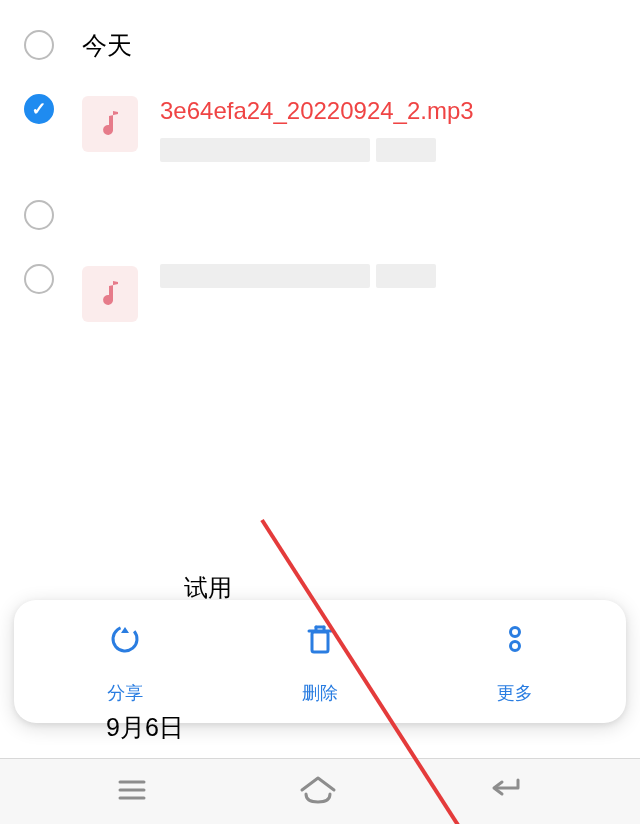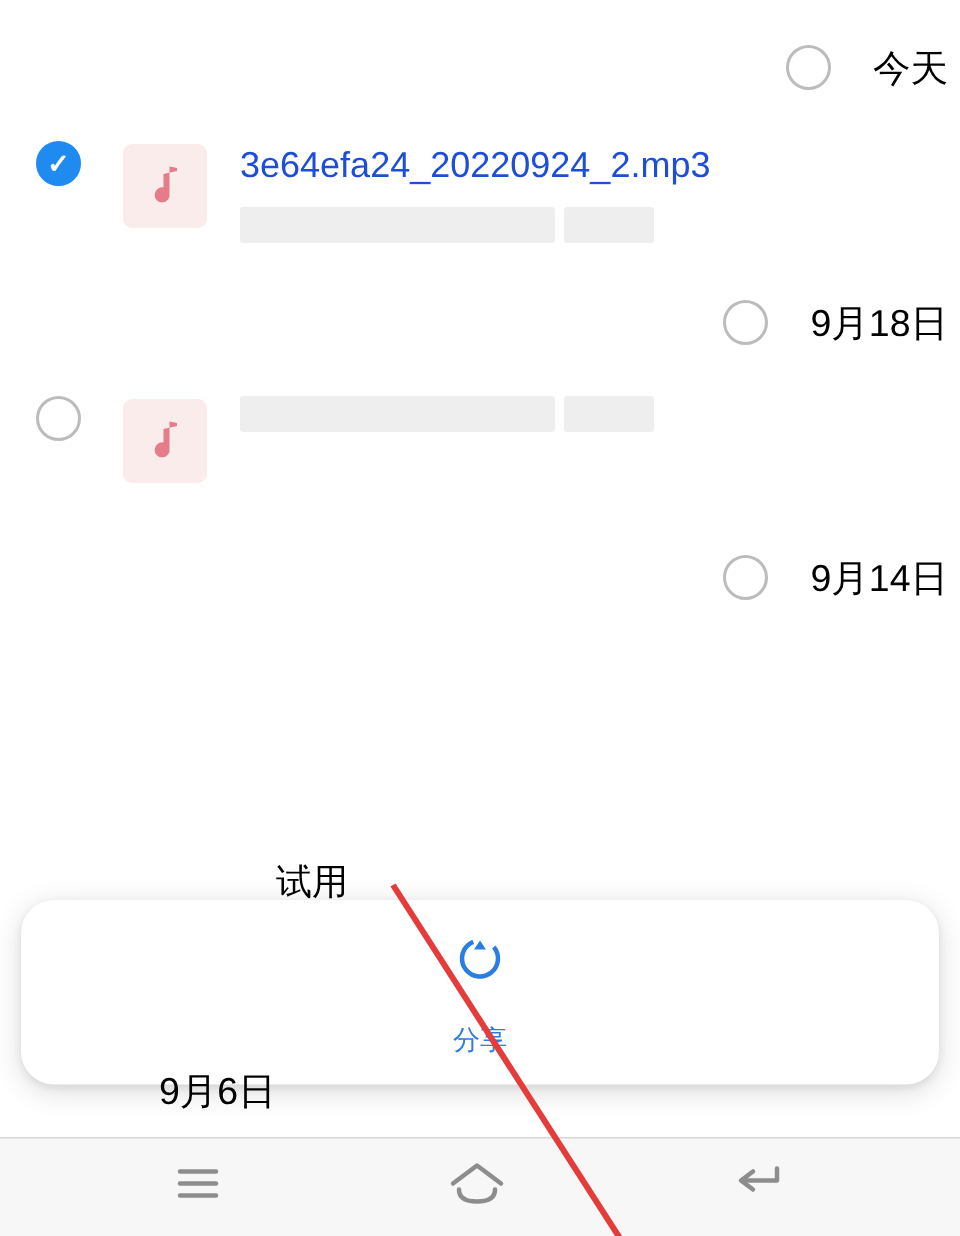--- a/index.html
+++ b/index.html
@@ -14,23 +14,22 @@
       font-family: -apple-system, BlinkMacSystemFont, "Segoe UI", sans-serif;
       position: relative;
       overflow: hidden;
     }
     .list-container {
       padding: 10px 0;
     }
     .section-row {
       display: flex;
       align-items: center;
-      padding: 18px 8px;
+      padding: 18px 24px;
       min-height: 70px;
-      justify-content: flex-end;
     }
     .file-row {
       display: flex;
       align-items: flex-start;
       padding: 14px 24px 14px 24px;
       min-height: 100px;
     }
     .checkbox {
       width: 30px;
       height: 30px;
@@ -68,21 +67,21 @@
       flex-shrink: 0;
       margin-right: 22px;
       margin-top: 2px;
     }
     .file-info {
       flex: 1;
       min-width: 0;
     }
     .file-name {
       font-size: 24px;
-      color: #1d4ed8;
+      color: #ef4444;
       line-height: 1.4;
       word-break: break-all;
       margin-bottom: 10px;
     }
     .file-subtitle {
       height: 24px;
       display: flex;
       gap: 6px;
     }
     .sub-bar {
@@ -178,54 +177,66 @@
       <div class="file-name">3e64efa24_20220924_2.mp3</div>
       <div class="file-subtitle">
         <div class="sub-bar" style="width:210px"></div>
         <div class="sub-bar" style="width:60px"></div>
       </div>
     </div>
   </div>
 
   <div class="section-row">
     <div class="checkbox"></div>
-    <div class="section-label">9月18日</div>
   </div>
 
   <div class="file-row">
     <div class="checkbox"></div>
     <div class="file-icon-wrap">
       <svg width="26" height="32" viewBox="0 0 26 32">
         <path d="M16 3 L16 21 A5 5 0 1 1 12 17 L12 8 L21 6 L21 4 Z" fill="#e67b8a"></path>
       </svg>
     </div>
     <div class="file-info">
       <div class="file-subtitle">
         <div class="sub-bar" style="width:210px"></div>
         <div class="sub-bar" style="width:60px"></div>
       </div>
     </div>
   </div>
 
-  <div class="section-row">
-    <div class="checkbox"></div>
-    <div class="section-label">9月14日</div>
-  </div>
 
 </div>
 
 <div class="partial-text">试用</div>
 
 <div class="action-bar">
   <div class="action-item">
     <svg width="34" height="34" viewBox="0 0 34 34">
       <circle cx="17" cy="17" r="12" stroke="#2a7de1" stroke-width="3" fill="none" stroke-dasharray="60 15" transform="rotate(-40 17 17)"></circle>
       <path d="M17 5 L21 11 L13 11 Z" fill="#2a7de1"></path>
     </svg>
     <span class="action-label">分享</span>
+  </div>
+  <div class="action-item">
+    <svg width="34" height="34" viewBox="0 0 34 34">
+      <rect x="9" y="10" width="16" height="20" rx="2" stroke="#2a7de1" stroke-width="3" fill="none"></rect>
+      <line x1="6" y1="9" x2="28" y2="9" stroke="#2a7de1" stroke-width="3" stroke-linecap="round"></line>
+      <line x1="13" y1="9" x2="13" y2="5" stroke="#2a7de1" stroke-width="3" stroke-linecap="round"></line>
+      <line x1="21" y1="9" x2="21" y2="5" stroke="#2a7de1" stroke-width="3" stroke-linecap="round"></line>
+      <line x1="13" y1="5" x2="21" y2="5" stroke="#2a7de1" stroke-width="3" stroke-linecap="round"></line>
+    </svg>
+    <span class="action-label">删除</span>
+  </div>
+  <div class="action-item">
+    <svg width="34" height="34" viewBox="0 0 34 34">
+      <circle cx="17" cy="10" r="4.5" stroke="#2a7de1" stroke-width="3" fill="none"></circle>
+      <circle cx="17" cy="24" r="4.5" stroke="#2a7de1" stroke-width="3" fill="none"></circle>
+    </svg>
+    <span class="action-label">更多</span>
   </div>
 </div>
 
 <div class="last-section">
   <div class="section-label">9月6日</div>
 </div>
 
 <div class="nav-bar">
   <div>
     <svg width="40" height="40" viewBox="0 0 40 40">

